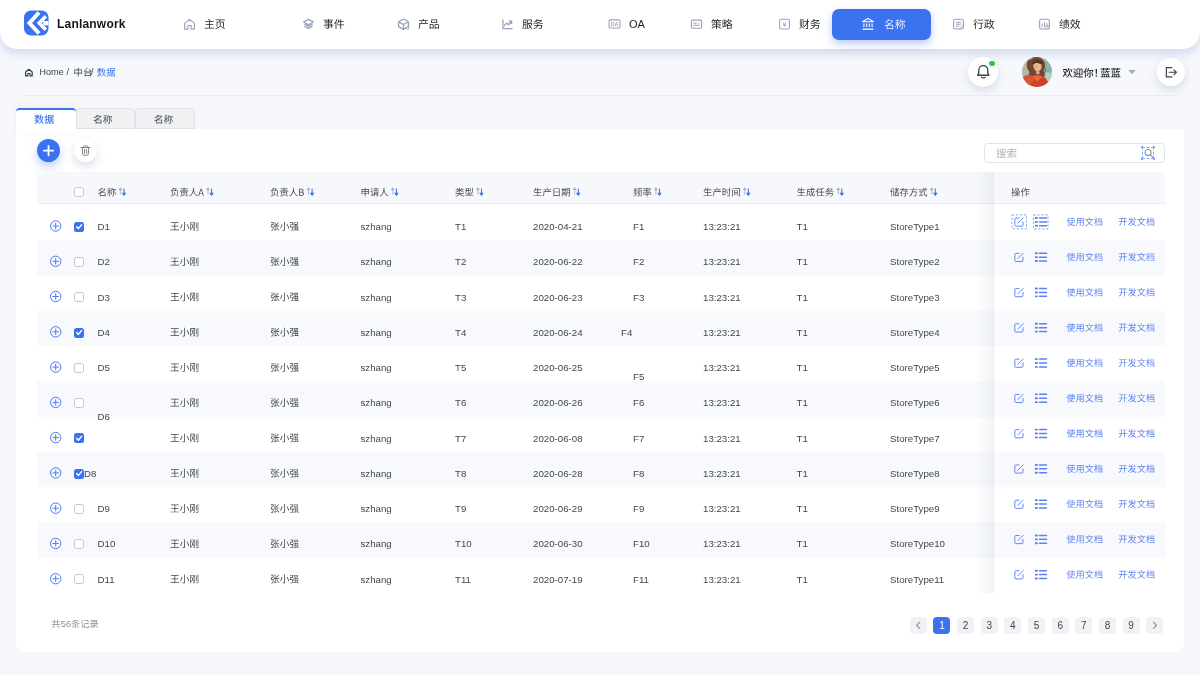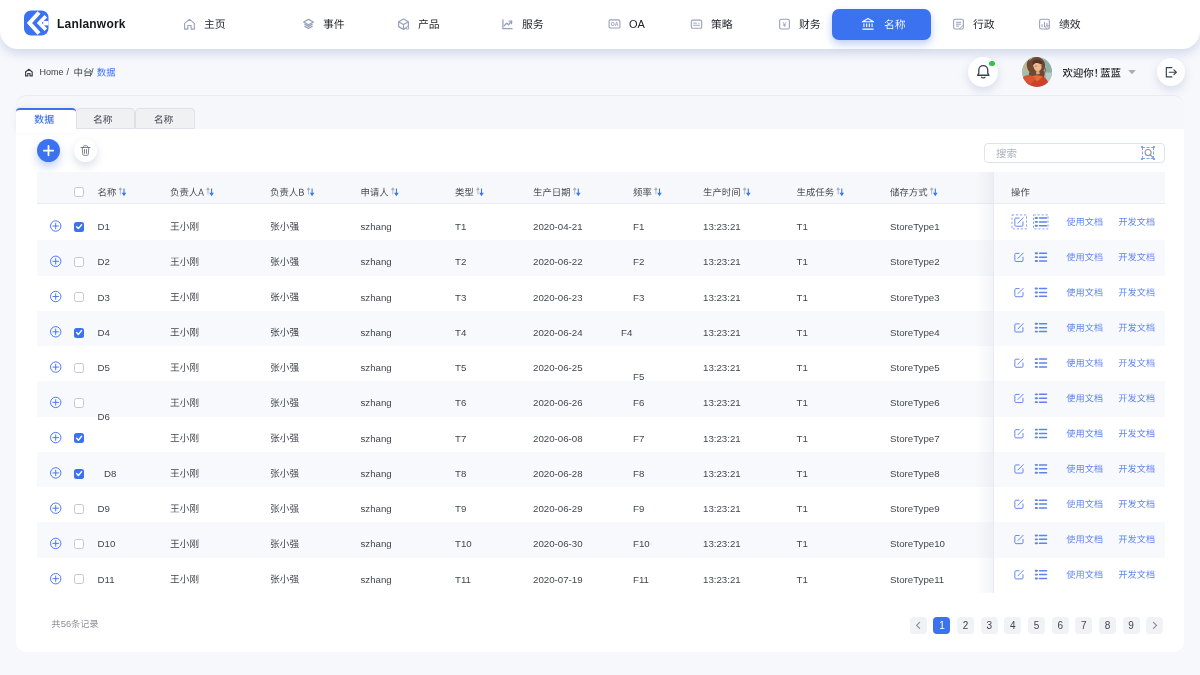--- a/index.html
+++ b/index.html
@@ -87,21 +87,21 @@
 <div style="position:absolute;left:97.5px;top:454px;font:9.7px 'Liberation Sans';color:#42474F;line-height:1">D7</div>
 <div style="position:absolute;left:360.5px;top:433.6px;font:9.7px 'Liberation Sans';color:#42474F;line-height:1">szhang</div>
 <div style="position:absolute;left:455px;top:433.6px;font:9.7px 'Liberation Sans';color:#42474F;line-height:1">T7</div>
 <div style="position:absolute;left:533px;top:433.6px;font:9.7px 'Liberation Sans';color:#42474F;line-height:1">2020-06-08</div>
 <div style="position:absolute;left:633px;top:433.6px;font:9.7px 'Liberation Sans';color:#42474F;line-height:1">F7</div>
 <div style="position:absolute;left:703px;top:433.6px;font:9.7px 'Liberation Sans';color:#42474F;line-height:1">13:23:21</div>
 <div style="position:absolute;left:796.5px;top:433.6px;font:9.7px 'Liberation Sans';color:#42474F;line-height:1">T1</div>
 <div style="position:absolute;left:890px;top:433.6px;font:9.7px 'Liberation Sans';color:#42474F;line-height:1">StoreType7</div>
 <div style="position:absolute;left:37px;top:451.9px;width:1128px;height:35.27px;background:#f7f9fc"></div>
 <div style="position:absolute;left:74px;top:468.6px;width:10px;height:10px;border-radius:2.5px;background:#3A72F0"></div>
-<div style="position:absolute;left:104px;top:468.9px;font:9.7px 'Liberation Sans';color:#42474F;line-height:1">D8</div>
+<div style="position:absolute;left:84px;top:468.9px;font:9.7px 'Liberation Sans';color:#42474F;line-height:1">D8</div>
 <div style="position:absolute;left:360.5px;top:468.9px;font:9.7px 'Liberation Sans';color:#42474F;line-height:1">szhang</div>
 <div style="position:absolute;left:455px;top:468.9px;font:9.7px 'Liberation Sans';color:#42474F;line-height:1">T8</div>
 <div style="position:absolute;left:533px;top:468.9px;font:9.7px 'Liberation Sans';color:#42474F;line-height:1">2020-06-28</div>
 <div style="position:absolute;left:633px;top:468.9px;font:9.7px 'Liberation Sans';color:#42474F;line-height:1">F8</div>
 <div style="position:absolute;left:703px;top:468.9px;font:9.7px 'Liberation Sans';color:#42474F;line-height:1">13:23:21</div>
 <div style="position:absolute;left:796.5px;top:468.9px;font:9.7px 'Liberation Sans';color:#42474F;line-height:1">T1</div>
 <div style="position:absolute;left:890px;top:468.9px;font:9.7px 'Liberation Sans';color:#42474F;line-height:1">StoreType8</div>
 <div style="position:absolute;left:74px;top:503.9px;width:10px;height:10px;border:1.2px solid #c3c8d0;border-radius:2.5px;background:#fff;box-sizing:border-box"></div>
 <div style="position:absolute;left:97.5px;top:504.2px;font:9.7px 'Liberation Sans';color:#42474F;line-height:1">D9</div>
 <div style="position:absolute;left:360.5px;top:504.2px;font:9.7px 'Liberation Sans';color:#42474F;line-height:1">szhang</div>

